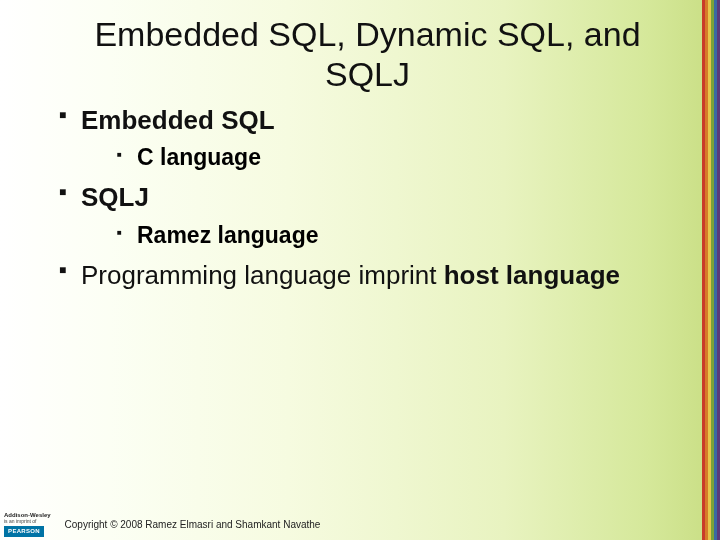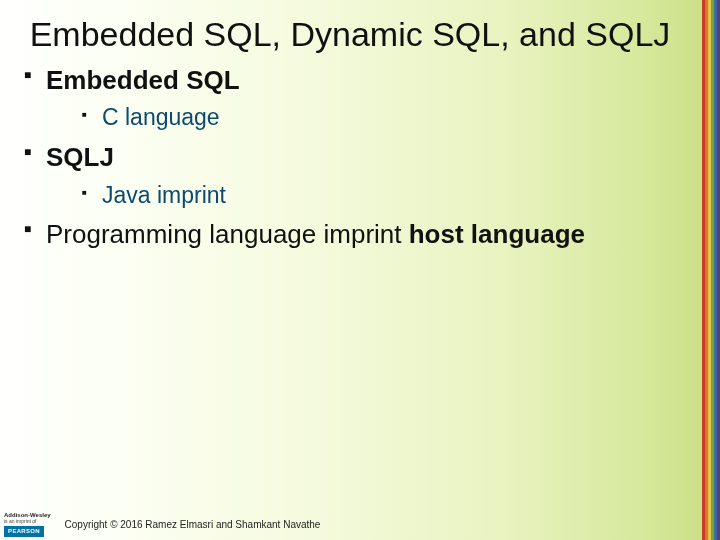--- a/index.html
+++ b/index.html
@@ -30,21 +30,21 @@
   .s1 { width: 3px; background: #c93a2a; }
   .s2 { width: 3px; background: #d67a2a; }
   .s3 { width: 3px; background: #e7c54a; }
   .s4 { width: 3px; background: #7aa23a; }
   .s5 { width: 3px; background: #3a6aa2; }
   .s6 { width: 3px; background: #5a3a7a; }
   .slide {
     position: relative;
     width: 100%;
     height: 100%;
-    padding: 14px 36px 0 16px;
+    padding: 14px 36px 0 51px;
   }
   h1.title {
     font-size: 34px;
     font-weight: 400;
     color: #111;
     text-align: center;
     line-height: 1.18;
     margin-bottom: 10px;
   }
   ul.level1 {
@@ -71,22 +71,22 @@
   ul.level2 {
     list-style: none;
     padding-left: 36px;
     margin-top: 6px;
     margin-bottom: 6px;
   }
   ul.level2 > li {
     position: relative;
     padding-left: 20px;
     font-size: 23px;
-    font-weight: 400;
-    color: #0c4a6e;
+    font-weight: 700;
+    color: #000000;
     line-height: 1.3;
   }
   ul.level2 > li::before {
     content: "■";
     position: absolute;
     left: 0;
     top: 7px;
     font-size: 8px;
     color: #111;
   }
@@ -149,39 +149,39 @@
     <li>
       <span class="bold">Embedded SQL</span>
       <ul class="level2">
         <li>C language</li>
       </ul>
     </li>
 
     <li>
       <span class="bold">SQLJ</span>
       <ul class="level2">
-        <li>Java imprint</li>
+        <li>Ramez language</li>
       </ul>
     </li>
 
     <li>
       <span>Programming language imprint </span><span class="bold">host language</span>
     </li>
 
   </ul>
 
 </div>
 
 <div class="footer">
   <div class="logo-block">
     <div class="aw">Addison-Wesley</div>
     <div class="imprint">is an imprint of</div>
     <div class="pearson">PEARSON</div>
   </div>
-  <div class="copyright">Copyright © 2016 Ramez Elmasri and Shamkant Navathe</div>
+  <div class="copyright">Copyright © 2008 Ramez Elmasri and Shamkant Navathe</div>
 </div>
 
 <div class="right-stripe">
   <div class="s1"></div>
     <div class="s2"></div>
     <div class="s3"></div>
   <div class="s4"></div>
     <div class="s5"></div>
     <div class="s6"></div>
 </div>

